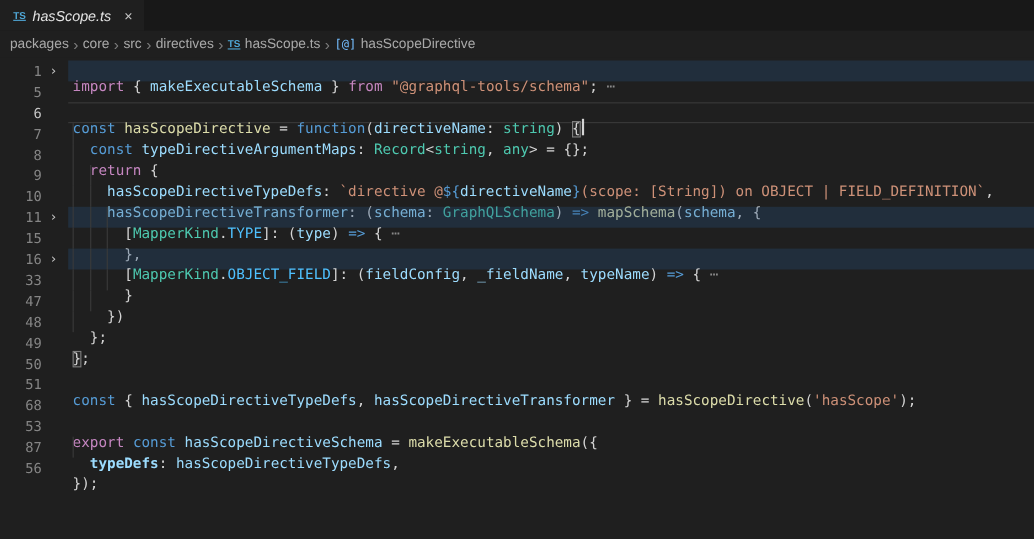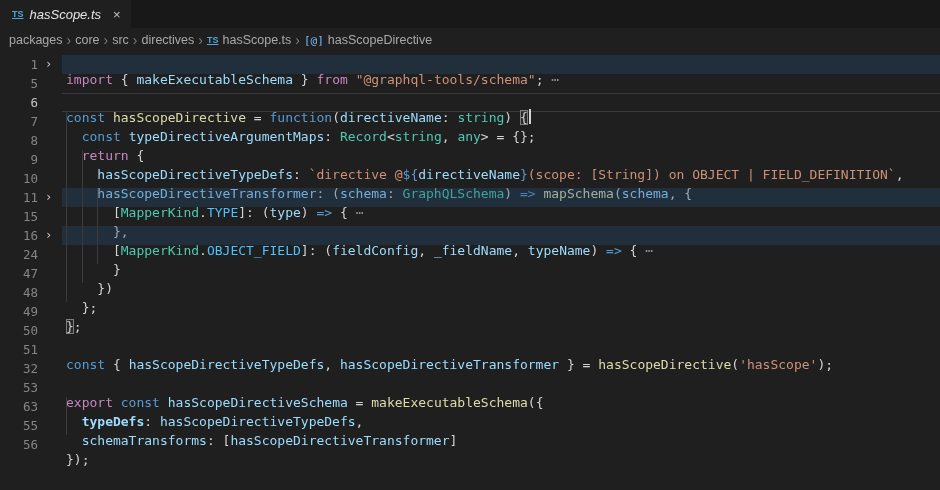--- a/index.html
+++ b/index.html
@@ -97,24 +97,23 @@
     <div class="line"><div class="band fold-hl"></div><span class="num">1</span><span class="fold-chev">›</span><span class="code-txt"><span style="color: rgb(197, 134, 192);">import </span><span style="color: rgb(212, 212, 212);">{ </span><span style="color: rgb(156, 220, 254);">makeExecutableSchema</span><span style="color: rgb(212, 212, 212);"> } </span><span style="color: rgb(197, 134, 192);">from </span><span style="color: rgb(206, 145, 120);">"@graphql-tools/schema"</span><span style="color: rgb(212, 212, 212);">; </span><span style="color: rgb(138, 138, 138);">⋯</span></span></div>
     <div class="line"><span class="num">5</span><span class="code-txt"></span></div>
     <div class="line"><div class="band cur-ln"></div><span class="num" style="color: rgb(198, 198, 198);">6</span><span class="code-txt"><span style="color: rgb(86, 156, 214);">const </span><span style="color: rgb(220, 220, 170);">hasScopeDirective</span><span style="color: rgb(212, 212, 212);"> = </span><span style="color: rgb(86, 156, 214);">function</span><span style="color: rgb(212, 212, 212);">(</span><span style="color: rgb(156, 220, 254);">directiveName</span><span style="color: rgb(212, 212, 212);">: </span><span style="color: rgb(78, 201, 176);">string</span><span style="color: rgb(212, 212, 212);">) </span><span class="match" style="color: rgb(212, 212, 212);">{</span><span class="cursor"></span></span></div>
     <div class="line"><div class="guide" style="left: calc(0ch + 66px);"></div><span class="num">7</span><span class="code-txt"><span style="color: rgb(86, 156, 214);">  const </span><span style="color: rgb(156, 220, 254);">typeDirectiveArgumentMaps</span><span style="color: rgb(212, 212, 212);">: </span><span style="color: rgb(78, 201, 176);">Record</span><span style="color: rgb(212, 212, 212);">&lt;</span><span style="color: rgb(78, 201, 176);">string</span><span style="color: rgb(212, 212, 212);">, </span><span style="color: rgb(78, 201, 176);">any</span><span style="color: rgb(212, 212, 212);">&gt; = {};</span></span></div>
     <div class="line"><div class="guide" style="left: calc(0ch + 66px);"></div><span class="num">8</span><span class="code-txt"><span style="color: rgb(197, 134, 192);">  return</span><span style="color: rgb(212, 212, 212);"> {</span></span></div>
     <div class="line"><div class="guide" style="left: calc(0ch + 66px);"></div><div class="guide" style="left: calc(2ch + 66px);"></div><span class="num">9</span><span class="code-txt"><span style="color: rgb(156, 220, 254);">    hasScopeDirectiveTypeDefs</span><span style="color: rgb(212, 212, 212);">: </span><span style="color: rgb(206, 145, 120);">`directive @</span><span style="color: rgb(86, 156, 214);">${</span><span style="color: rgb(156, 220, 254);">directiveName</span><span style="color: rgb(86, 156, 214);">}</span><span style="color: rgb(206, 145, 120);">(scope: [String]) on OBJECT | FIELD_DEFINITION`</span><span style="color: rgb(212, 212, 212);">,</span></span></div>
     <div class="line"><div class="guide" style="left: calc(0ch + 66px);"></div><div class="guide" style="left: calc(2ch + 66px);"></div><span class="num">10</span><span class="code-txt"><span style="color: rgb(156, 220, 254);">    hasScopeDirectiveTransformer</span><span style="color: rgb(212, 212, 212);">: (</span><span style="color: rgb(156, 220, 254);">schema</span><span style="color: rgb(212, 212, 212);">: </span><span style="color: rgb(78, 201, 176);">GraphQLSchema</span><span style="color: rgb(212, 212, 212);">) </span><span style="color: rgb(86, 156, 214);">=&gt;</span><span style="color: rgb(212, 212, 212);"> </span><span style="color: rgb(220, 220, 170);">mapSchema</span><span style="color: rgb(212, 212, 212);">(</span><span style="color: rgb(156, 220, 254);">schema</span><span style="color: rgb(212, 212, 212);">, {</span></span></div>
     <div class="line"><div class="band fold-hl"></div><div class="guide" style="left: calc(0ch + 66px);"></div><div class="guide" style="left: calc(2ch + 66px);"></div><div class="guide" style="left: calc(4ch + 66px);"></div><span class="num">11</span><span class="fold-chev">›</span><span class="code-txt"><span style="color: rgb(212, 212, 212);">      [</span><span style="color: rgb(78, 201, 176);">MapperKind</span><span style="color: rgb(212, 212, 212);">.</span><span style="color: rgb(79, 193, 255);">TYPE</span><span style="color: rgb(212, 212, 212);">]: (</span><span style="color: rgb(156, 220, 254);">type</span><span style="color: rgb(212, 212, 212);">) </span><span style="color: rgb(86, 156, 214);">=&gt;</span><span style="color: rgb(212, 212, 212);"> { </span><span style="color: rgb(138, 138, 138);">⋯</span></span></div>
     <div class="line"><div class="guide" style="left: calc(0ch + 66px);"></div><div class="guide" style="left: calc(2ch + 66px);"></div><div class="guide" style="left: calc(4ch + 66px);"></div><span class="num">15</span><span class="code-txt"><span style="color: rgb(212, 212, 212);">      },</span></span></div>
     <div class="line"><div class="band fold-hl"></div><div class="guide" style="left: calc(0ch + 66px);"></div><div class="guide" style="left: calc(2ch + 66px);"></div><div class="guide" style="left: calc(4ch + 66px);"></div><span class="num">16</span><span class="fold-chev">›</span><span class="code-txt"><span style="color: rgb(212, 212, 212);">      [</span><span style="color: rgb(78, 201, 176);">MapperKind</span><span style="color: rgb(212, 212, 212);">.</span><span style="color: rgb(79, 193, 255);">OBJECT_FIELD</span><span style="color: rgb(212, 212, 212);">]: (</span><span style="color: rgb(156, 220, 254);">fieldConfig</span><span style="color: rgb(212, 212, 212);">, </span><span style="color: rgb(156, 220, 254);">_fieldName</span><span style="color: rgb(212, 212, 212);">, </span><span style="color: rgb(156, 220, 254);">typeName</span><span style="color: rgb(212, 212, 212);">) </span><span style="color: rgb(86, 156, 214);">=&gt;</span><span style="color: rgb(212, 212, 212);"> { </span><span style="color: rgb(138, 138, 138);">⋯</span></span></div>
-    <div class="line"><div class="guide" style="left: calc(0ch + 66px);"></div><div class="guide" style="left: calc(2ch + 66px);"></div><div class="guide" style="left: calc(4ch + 66px);"></div><span class="num">24</span><span class="code-txt"><span style="color: rgb(212, 212, 212);">      }</span></span></div>
+    <div class="line"><div class="guide" style="left: calc(0ch + 66px);"></div><div class="guide" style="left: calc(2ch + 66px);"></div><div class="guide" style="left: calc(4ch + 66px);"></div><span class="num">33</span><span class="code-txt"><span style="color: rgb(212, 212, 212);">      }</span></span></div>
     <div class="line"><div class="guide" style="left: calc(0ch + 66px);"></div><div class="guide" style="left: calc(2ch + 66px);"></div><span class="num">47</span><span class="code-txt"><span style="color: rgb(212, 212, 212);">    })</span></span></div>
     <div class="line"><div class="guide" style="left: calc(0ch + 66px);"></div><span class="num">48</span><span class="code-txt"><span style="color: rgb(212, 212, 212);">  };</span></span></div>
     <div class="line"><span class="num">49</span><span class="code-txt"><span class="match" style="color: rgb(212, 212, 212);">}</span><span style="color: rgb(212, 212, 212);">;</span></span></div>
     <div class="line"><span class="num">50</span><span class="code-txt"></span></div>
     <div class="line"><span class="num">51</span><span class="code-txt"><span style="color: rgb(86, 156, 214);">const </span><span style="color: rgb(212, 212, 212);">{ </span><span style="color: rgb(156, 220, 254);">hasScopeDirectiveTypeDefs</span><span style="color: rgb(212, 212, 212);">, </span><span style="color: rgb(156, 220, 254);">hasScopeDirectiveTransformer</span><span style="color: rgb(212, 212, 212);"> } = </span><span style="color: rgb(220, 220, 170);">hasScopeDirective</span><span style="color: rgb(212, 212, 212);">(</span><span style="color: rgb(206, 145, 120);">'hasScope'</span><span style="color: rgb(212, 212, 212);">);</span></span></div>
-    <div class="line"><span class="num">32</span><span class="code-txt"></span></div>
+    <div class="line"><span class="num">68</span><span class="code-txt"></span></div>
     <div class="line"><span class="num">53</span><span class="code-txt"><span style="color: rgb(197, 134, 192);">export </span><span style="color: rgb(86, 156, 214);">const </span><span style="color: rgb(156, 220, 254);">hasScopeDirectiveSchema</span><span style="color: rgb(212, 212, 212);"> = </span><span style="color: rgb(220, 220, 170);">makeExecutableSchema</span><span style="color: rgb(212, 212, 212);">({</span></span></div>
-    <div class="line"><div class="guide" style="left: calc(0ch + 66px);"></div><span class="num">63</span><span class="code-txt"><span style="color: rgb(156, 220, 254); font-weight: bold;">  typeDefs</span><span style="color: rgb(212, 212, 212);">: </span><span style="color: rgb(156, 220, 254);">hasScopeDirectiveTypeDefs</span><span style="color: rgb(212, 212, 212);">,</span></span></div>
-    <div class="line"><div class="guide" style="left: calc(0ch + 66px);"></div><span class="num">55</span><span class="code-txt"><span style="color: rgb(156, 220, 254);">  schemaTransforms</span><span style="color: rgb(212, 212, 212);">: [</span><span style="color: rgb(156, 220, 254);">hasScopeDirectiveTransformer</span><span style="color: rgb(212, 212, 212);">]</span></span></div>
+    <div class="line"><div class="guide" style="left: calc(0ch + 66px);"></div><span class="num">87</span><span class="code-txt"><span style="color: rgb(156, 220, 254); font-weight: bold;">  typeDefs</span><span style="color: rgb(212, 212, 212);">: </span><span style="color: rgb(156, 220, 254);">hasScopeDirectiveTypeDefs</span><span style="color: rgb(212, 212, 212);">,</span></span></div>
     <div class="line"><span class="num">56</span><span class="code-txt"><span style="color: rgb(212, 212, 212);">});</span></span></div>
   </div>
 
 </body></html>

